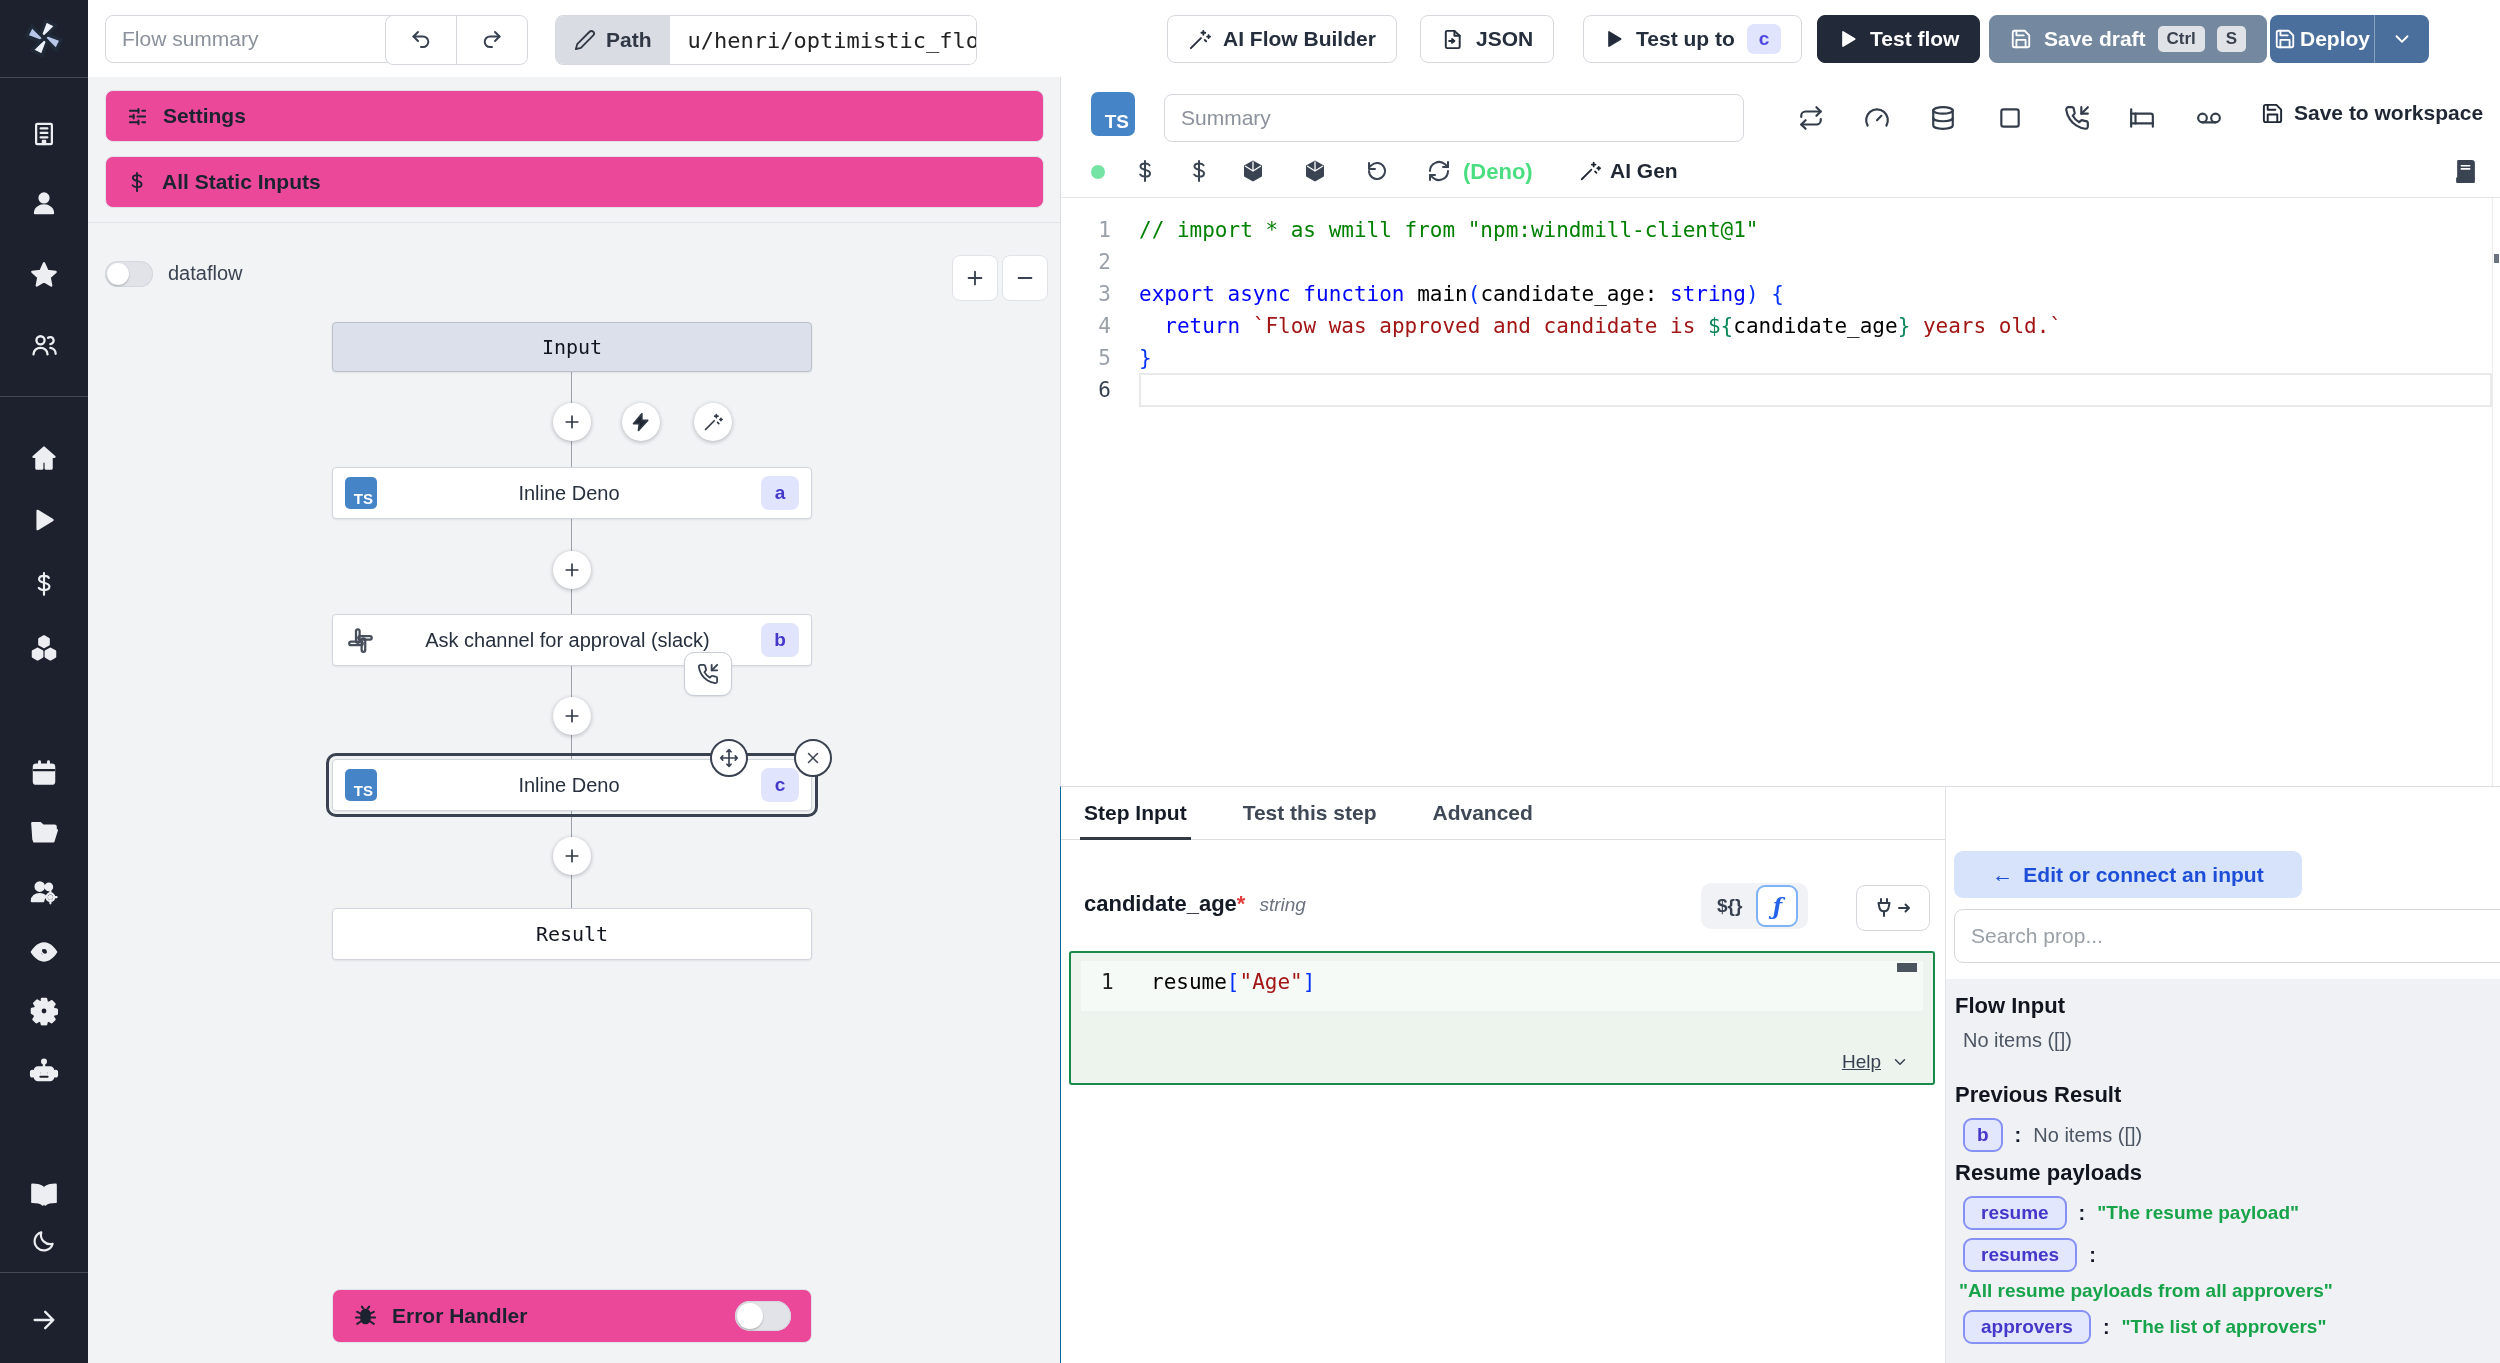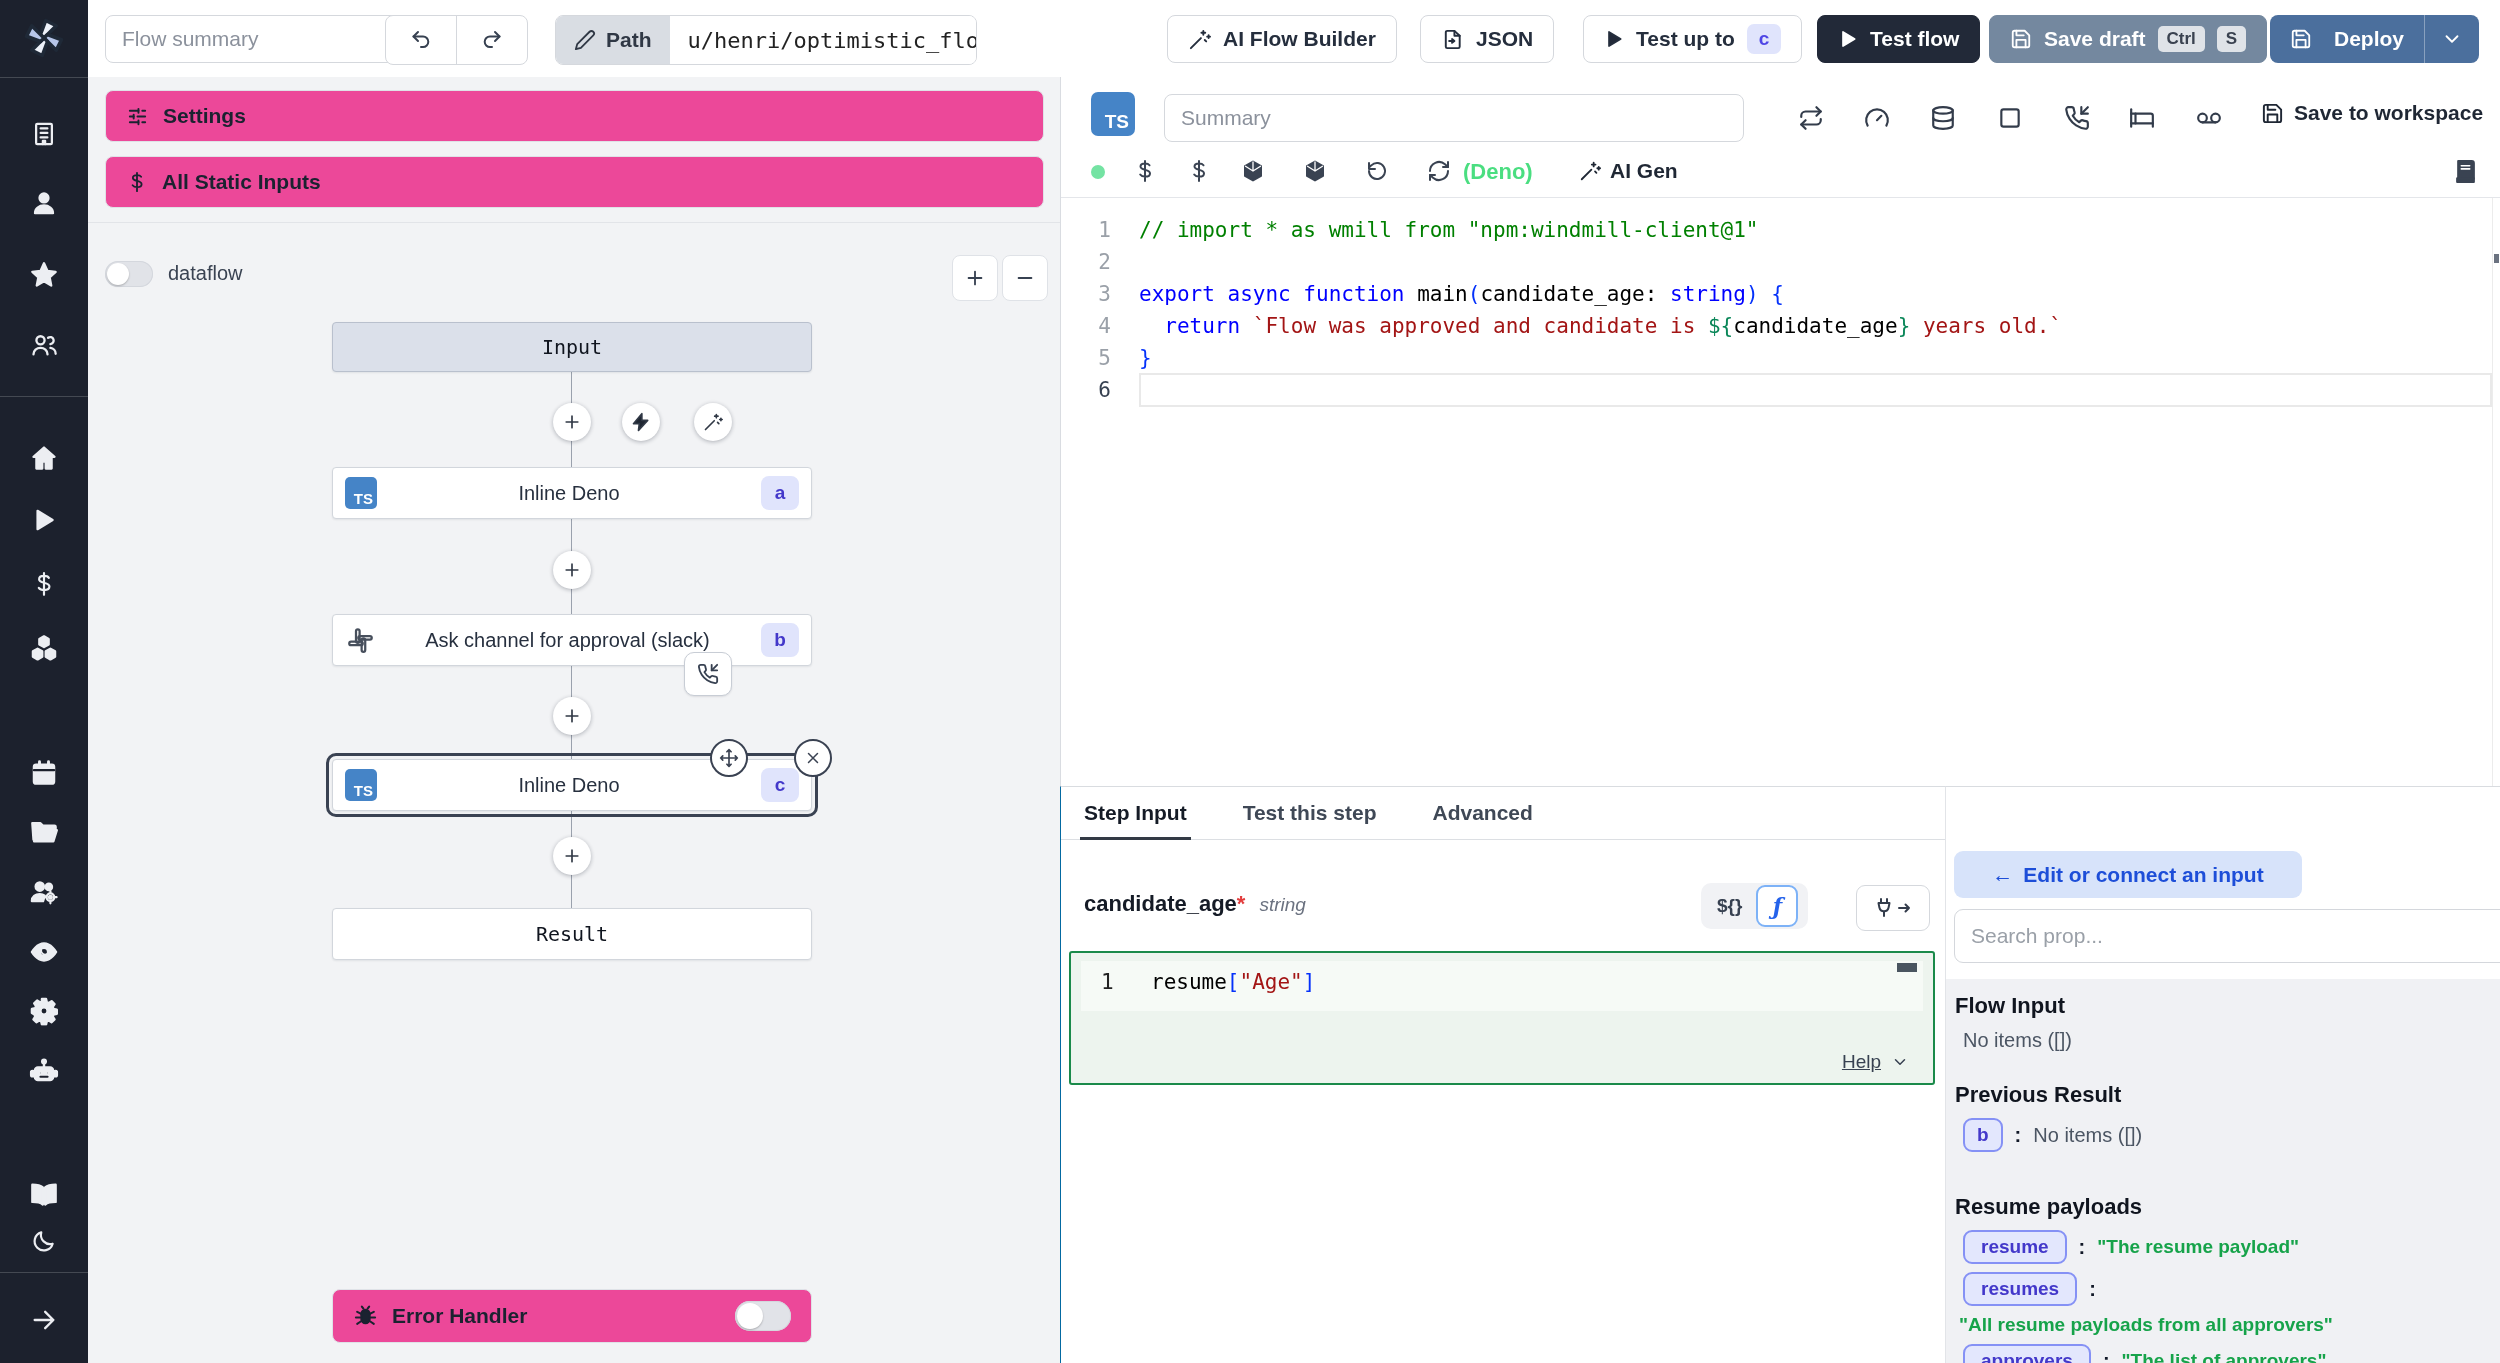--- a/index.html
+++ b/index.html
@@ -22,21 +22,21 @@
   .btngrp .seg + .seg{border-left:1px solid #d5d8dd;}
   .pathgrp{position:absolute;left:467px;top:15px;height:48px;display:flex;border:1px solid #d5d8dd;border-radius:8px;overflow:hidden;}
   .pathgrp .lbl{background:#d9dde3;display:flex;align-items:center;gap:10px;padding:0 18px;font-weight:700;font-size:21px;color:#303845;}
   .pathgrp .val{background:#fff;display:flex;align-items:center;padding:0 18px;font-size:22px;color:#222;width:270px;}
   .tbbtn{position:absolute;top:15px;height:48px;border:1px solid #d5d8dd;border-radius:8px;background:#fff;display:flex;align-items:center;gap:12px;padding:0 20px;font-weight:700;font-size:21px;color:#252e3d;box-sizing:border-box;}
   .tbbtn.dark{background:#222938;border-color:#222938;color:#fff;}
   .tbbtn.steel{background:#74889f;border-color:#74889f;color:#fff;}
   .kbd{background:#dfe3e8;color:#3a4250;border-radius:5px;padding:3px 9px;font-size:17px;font-weight:700;}
   .stepchip{background:#e0e4fc;color:#4f46e5;font-weight:700;border-radius:7px;padding:4px 12px;font-size:19px;}
   .deploygrp{position:absolute;top:15px;height:48px;display:flex;border-radius:8px;overflow:hidden;background:#4b6f9d;color:#fff;}
-  .deploygrp .main{display:flex;align-items:center;gap:22px;padding:0 20px;font-weight:700;font-size:21px;text-align:center;}
+  .deploygrp .main{display:flex;align-items:center;gap:4px;padding:0 4px;font-weight:700;font-size:21px;text-align:center;}
   .deploygrp .chev{width:54px;display:flex;align-items:center;justify-content:center;border-left:1px solid rgba(255,255,255,.35);}
 
   
   .flowpanel{position:absolute;left:88px;top:77px;width:972px;bottom:0;background:#f2f3f5;}
   .fcard{position:absolute;left:17px;right:16px;height:52px;background:#ec4899;border:1px solid #dfe2e7;border-radius:8px;display:flex;align-items:center;gap:14px;padding:0 20px;box-sizing:border-box;font-weight:700;font-size:21px;color:#1b2230;}
   .fdivider{position:absolute;left:0;right:0;height:1px;background:#e2e4e8;}
   .switch{border-radius:999px;background:#e1e3e8;position:relative;box-shadow:inset 0 0 0 1px #d4d7dd;}
   .switch .knob{position:absolute;top:2px;left:2px;background:#fff;border-radius:50%;box-shadow:0 1px 2px rgba(0,0,0,.25);}
   .zoombtn{position:absolute;top:178px;width:44px;height:44px;background:#fff;border:1px solid #dfe2e7;border-radius:8px;display:flex;align-items:center;justify-content:center;color:#374151;}
   .vline{position:absolute;width:1px;background:#9aa1ad;}
@@ -636,21 +636,21 @@
       <div class="ptitle" style="margin-top:0">Flow Input</div>
       <div class="pempty">No items ([])</div>
 
       <div class="ptitle" style="margin-top:30px">Previous Result</div>
       <div class="prow">
         <span class="keybadge" style="padding:4px 12px">b</span>
         <span class="colon">:</span>
         <span class="pempty" style="margin-left:0">No items ([])</span>
       </div>
 
-      <div class="ptitle" style="margin-top:42px">Resume payloads</div>
+      <div class="ptitle" style="margin-top:8px">Resume payloads</div>
       <div class="prow" style="margin-top:4px">
         <span class="keybadge">resume</span>
         <span class="colon">:</span>
         <span class="greentxt">"The resume payload"</span>
       </div>
       <div class="prow">
         <span class="keybadge">resumes</span>
         <span class="colon">:</span>
       </div>
       <div class="greentxt" style="margin:6px 0 6px 4px">"All resume payloads from all approvers"</div>

